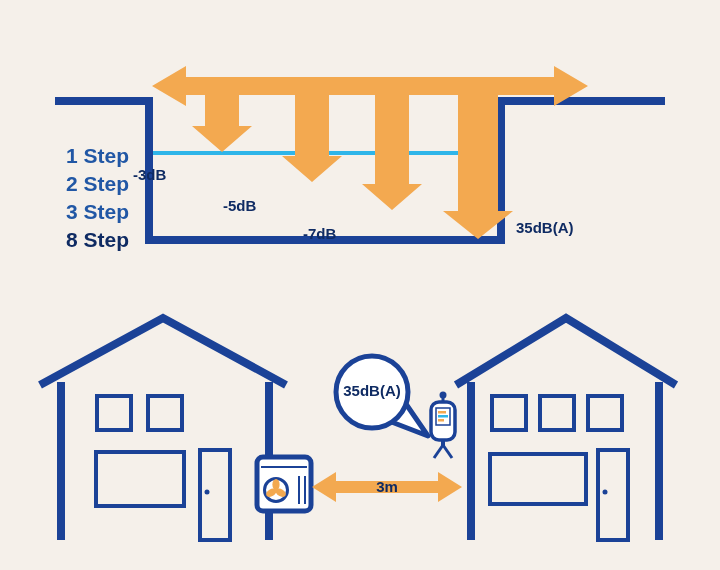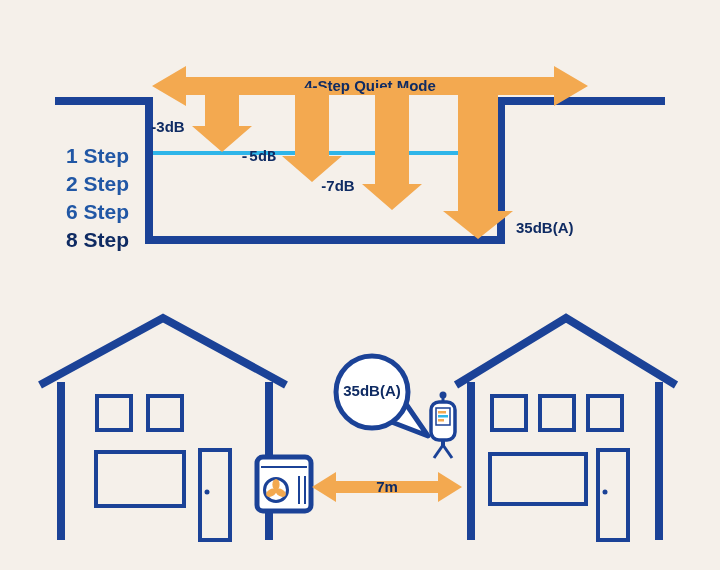--- a/index.html
+++ b/index.html
@@ -12,21 +12,21 @@
   }
   html,body{margin:0;padding:0;background:#fff;}
   .stage{
     position:relative;width:720px;height:570px;background:var(--bg);
     font-family:"Liberation Sans",sans-serif;overflow:hidden;
   }
   .line{position:absolute;background:var(--navy);}
   .skyline{position:absolute;background:var(--sky);}
   .abs{position:absolute;}
   .lbl{position:absolute;color:var(--text);font-weight:bold;font-size:15px;line-height:18px;}
-  .lbl.right{text-align:center;}
+  .lbl.right{text-align:left;margin-top:48px;}
   .lbl.center{text-align:center;}
   .step-lbl{position:absolute;font-size:21px;line-height:20px;font-weight:bold;color:var(--step);}
   .step-lbl.final{color:var(--text);}
   svg{display:block;}
 </style>
 </head>
 <body>
 
 <div class="stage">
 
@@ -34,43 +34,42 @@
   <div class="line" style="left:145px;top:97px;width:8px;height:147px;"></div>
   <div class="line" style="left:145px;top:236px;width:360px;height:8px;"></div>
   <div class="line" style="left:497px;top:97px;width:8px;height:147px;"></div>
   <div class="line" style="left:497px;top:97px;width:168px;height:8px;"></div>
 
   <div class="skyline" style="left:153px;top:151px;width:344px;height:4px;"></div>
 
   <svg class="abs" style="left:152px;top:64px;" width="436" height="44" viewBox="0 0 436 44">
     <polygon fill="#F3A950" points="0,22 34,2 34,13 402,13 402,2 436,22 402,42 402,31 34,31 34,42"></polygon>
   </svg>
-  <div class="lbl center" style="left:260px;top:77px;width:220px;">4-Step Quiet Mode</div>
 
   <svg class="abs" style="left:192px;top:88px;" width="60" height="64" viewBox="0 0 60 64">
     <polygon fill="#F3A950" points="13,0 47,0 47,38 60,38 30,64 0,38 13,38"></polygon>
   </svg>
   <svg class="abs" style="left:282px;top:88px;" width="60" height="94" viewBox="0 0 60 94">
     <polygon fill="#F3A950" points="13,0 47,0 47,68 60,68 30,94 0,68 13,68"></polygon>
   </svg>
   <svg class="abs" style="left:362px;top:88px;" width="60" height="122" viewBox="0 0 60 122">
     <polygon fill="#F3A950" points="13,0 47,0 47,96 60,96 30,122 0,96 13,96"></polygon>
   </svg>
   <svg class="abs" style="left:443px;top:88px;" width="70" height="151" viewBox="0 0 70 151">
     <polygon fill="#F3A950" points="15,0 55,0 55,123 70,123 35,151 0,123 15,123"></polygon>
   </svg>
 
   <div class="lbl right" style="left:133px;top:118px;width:70px;">-3dB</div>
-  <div class="lbl right" style="left:223px;top:149px;width:70px;font-family:Liberation Mono, monospace;">-5dB</div>
+  <div class="lbl right" style="left:223px;top:149px;width:70px;">-5dB</div>
   <div class="lbl right" style="left:303px;top:177px;width:70px;">-7dB</div>
   <div class="lbl" style="left:516px;top:219px;width:100px;">35dB(A)</div>
 
   <div class="step-lbl" style="left:66px;top:146px;">1 Step</div>
   <div class="step-lbl" style="left:66px;top:174px;text-align:center;">2 Step</div>
-  <div class="step-lbl" style="left:66px;top:202px;">6 Step</div>
+  <div class="step-lbl" style="left:66px;top:202px;">3 Step</div>
   <div class="step-lbl final" style="left:66px;top:230px;">8 Step</div>
 
   <svg class="abs" style="left:36px;top:312px;" width="256" height="232" viewBox="0 0 256 232">
     <g stroke="#1B4297" fill="none">
       <polyline points="4,73 127,6 250,73" stroke-width="8"></polyline>
       <line x1="25" y1="70" x2="25" y2="228" stroke-width="8"></line>
       <line x1="233" y1="70" x2="233" y2="228" stroke-width="8"></line>
       <rect x="61" y="84" width="34" height="34" stroke-width="4"></rect>
       <rect x="112" y="84" width="34" height="34" stroke-width="4"></rect>
       <rect x="60" y="140" width="88" height="54" stroke-width="4"></rect>
@@ -105,21 +104,21 @@
         <circle r="2.2"></circle>
       </g>
     </g>
     <line x1="45" y1="22" x2="45" y2="50" stroke="#1B4297" stroke-width="2"></line>
     <line x1="51" y1="22" x2="51" y2="50" stroke="#1B4297" stroke-width="2"></line>
   </svg>
 
   <svg class="abs" style="left:312px;top:470px;" width="150" height="34" viewBox="0 0 150 34">
     <polygon fill="#F3A950" points="0,17 24,2 24,11 126,11 126,2 150,17 126,32 126,23 24,23 24,32"></polygon>
   </svg>
-  <div class="lbl center" style="left:357px;top:478px;width:60px;">7m</div>
+  <div class="lbl center" style="left:357px;top:478px;width:60px;">3m</div>
 
   <svg class="abs" style="left:424px;top:388px;" width="40" height="74" viewBox="0 0 40 74">
     <circle cx="19" cy="7" r="3.5" fill="#1B4297"></circle>
     <rect x="17.5" y="9" width="3" height="6" fill="#1B4297"></rect>
     <rect x="7" y="14" width="24" height="38" rx="8" fill="#fff" stroke="#1B4297" stroke-width="3.5"></rect>
     <g>
       <rect x="12" y="20" width="14" height="17" fill="#fff" stroke="#1B4297" stroke-width="1.5"></rect>
       <rect x="14" y="23" width="8" height="2.5" fill="#F3A950"></rect>
       <rect x="14" y="27" width="10" height="2.5" fill="#2FB5E9"></rect>
       <rect x="14" y="31" width="6" height="2.5" fill="#F3A950"></rect>

